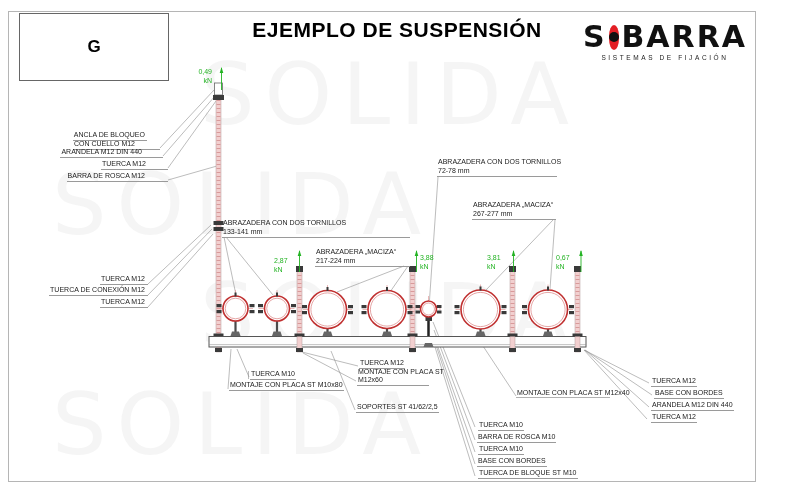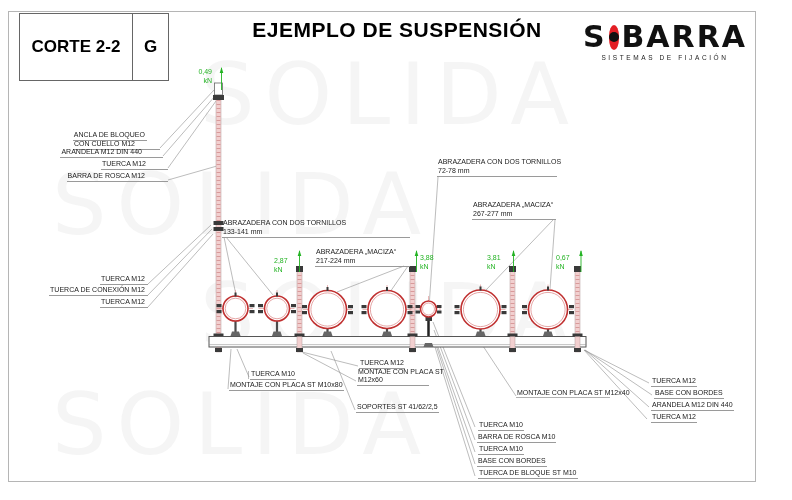--- a/index.html
+++ b/index.html
@@ -276,21 +276,20 @@
           <polygon class="greenf" points="511.7,256 515.3,256 513.5,250"></polygon>
         </g>
       <g>
           <line class="green" x1="581" y1="272" x2="581" y2="251"></line>
           <polygon class="greenf" points="579.2,256 582.8,256 581,250"></polygon>
         </g>
     </g>
   </svg>
 
   <div class="tblock">
-    <div class="c1">CORTE 2-2</div>
     <div class="c2">G</div>
   </div>
 
   <div class="main-title">EJEMPLO DE SUSPENSIÓN</div>
 
   <div class="logo">
     <div class="word">
       <span>S</span>
       <span class="o">
           <i></i>

